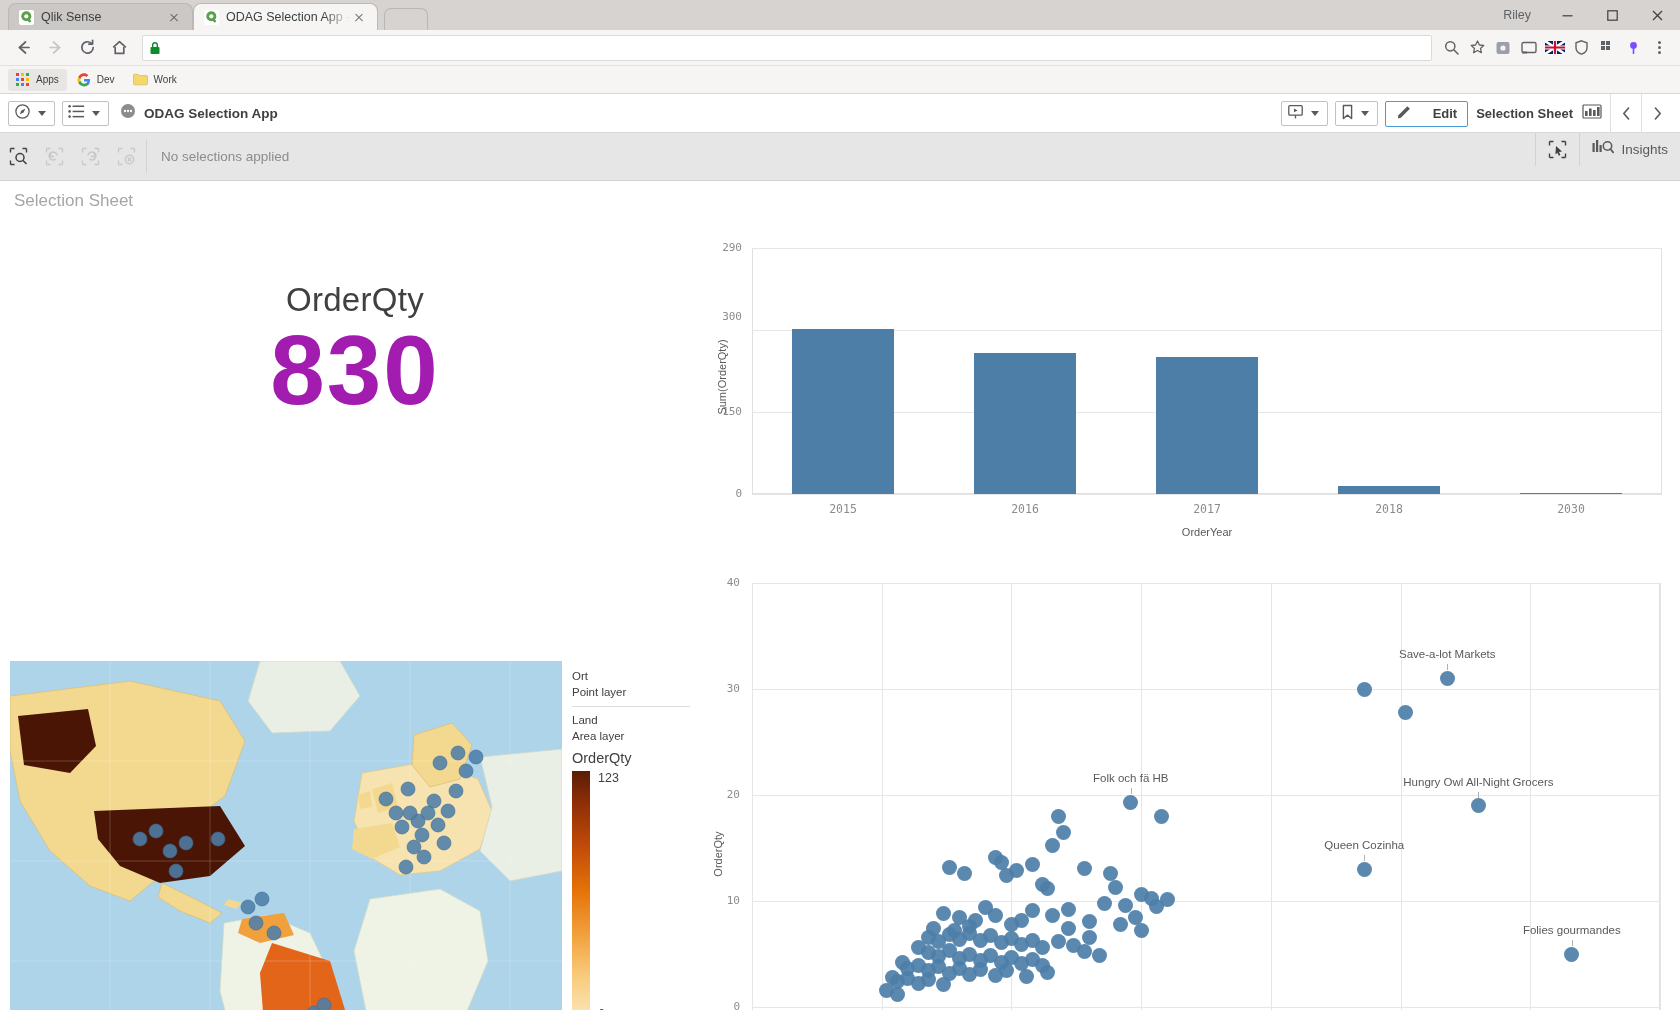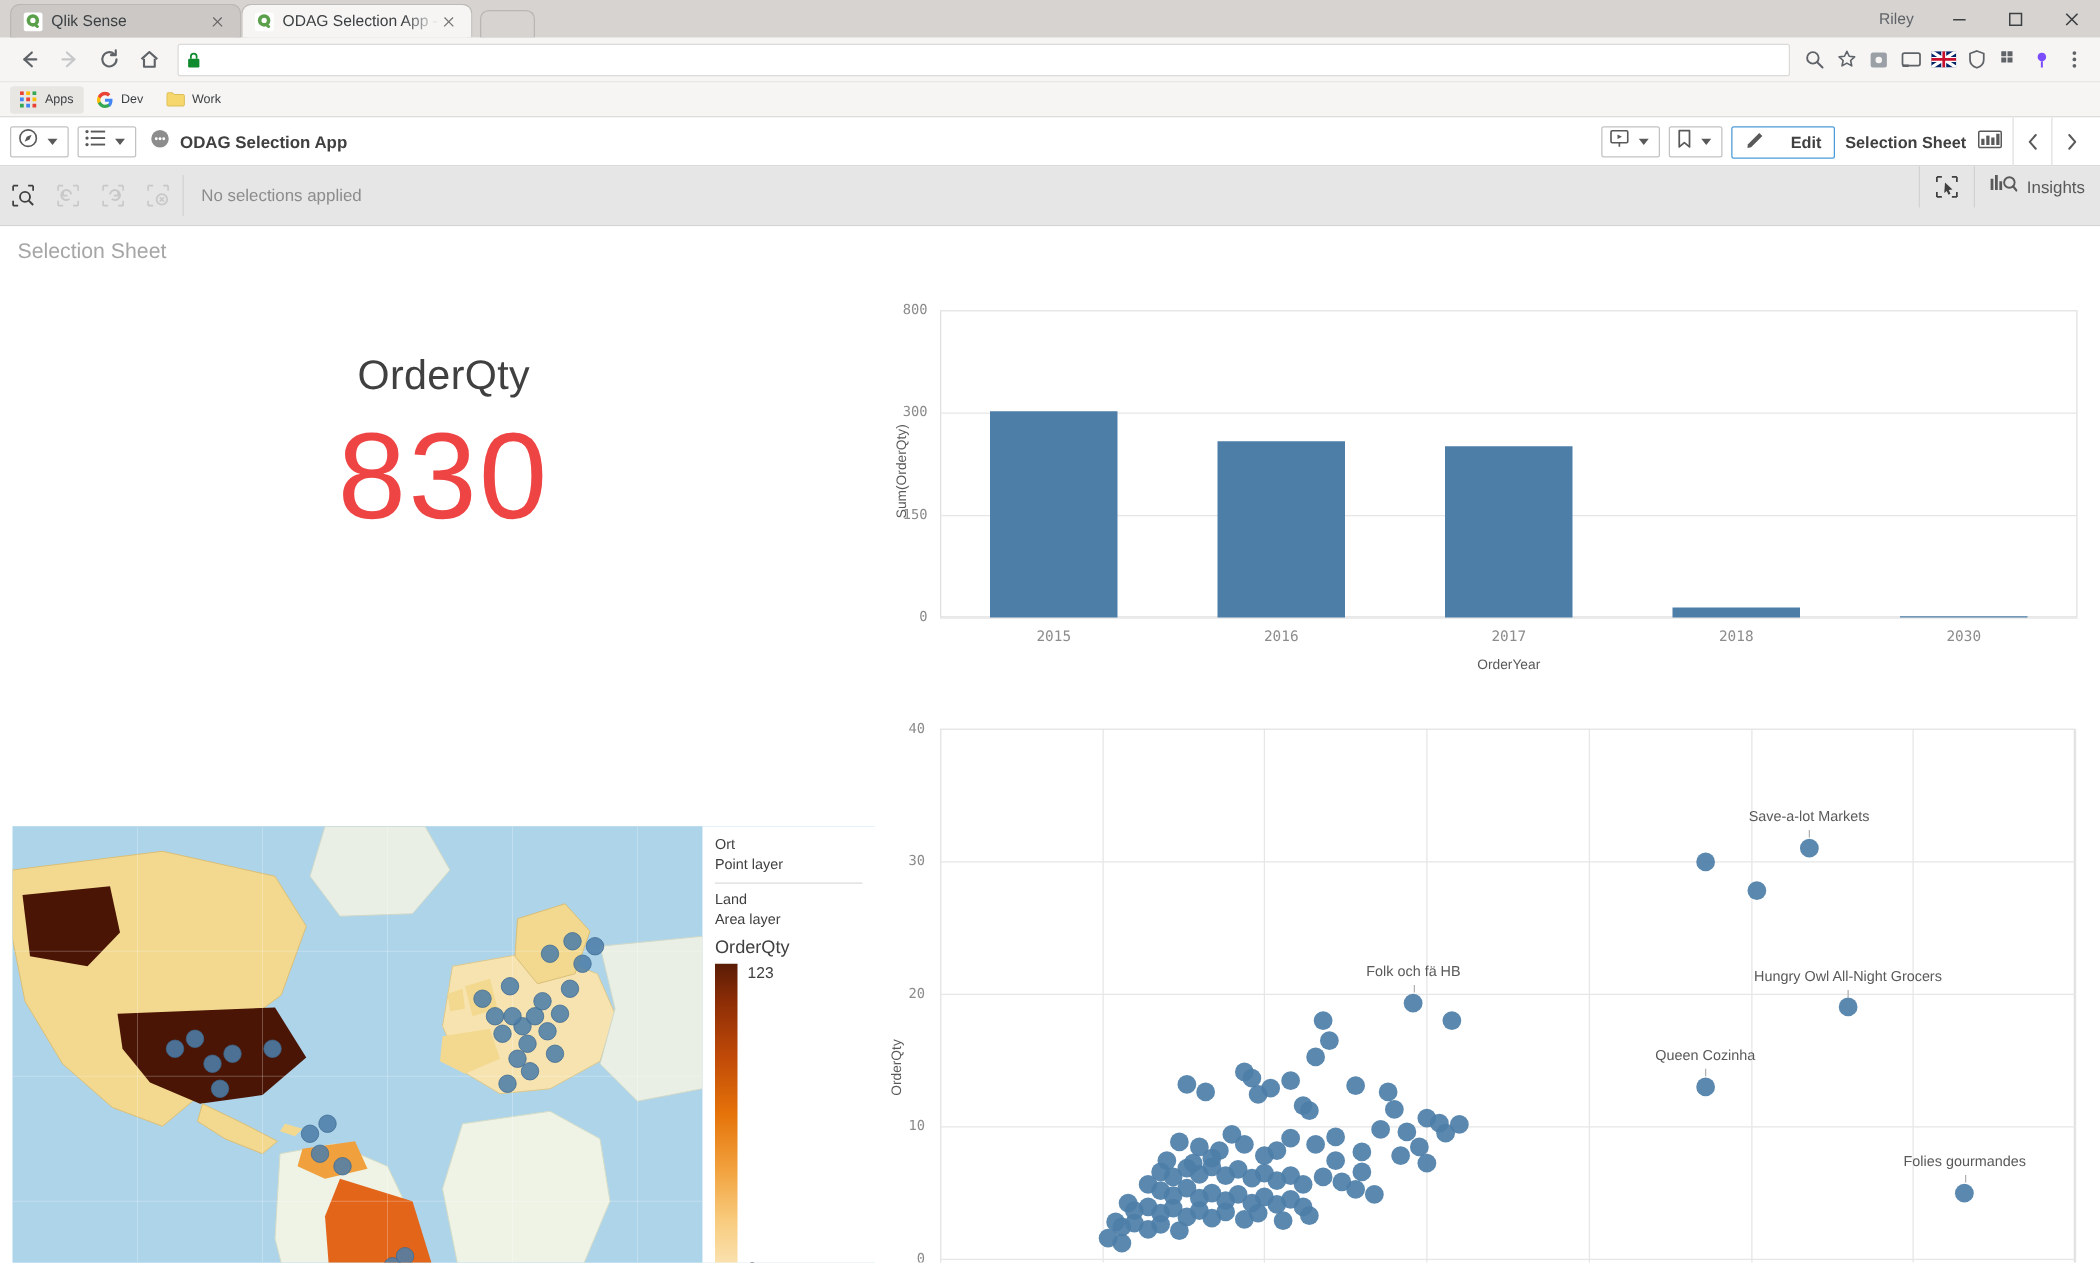--- a/index.html
+++ b/index.html
@@ -135,22 +135,22 @@
     position:absolute;left:14px;top:10px;font-size:17px;color:#a6a6a6;
   }
 
   
   .kpi{position:absolute;left:10px;top:55px;width:690px;height:325px;}
   .kpi-label{
     text-align:center;font-size:33px;color:#404040;font-weight:normal;
     margin-top:45px;letter-spacing:.3px;
   }
   .kpi-value{
-    text-align:center;font-size:98px;color:#ef4444;line-height:1.05;margin-top:10px;
-    font-weight:normal;letter-spacing:2px;
+    text-align:center;font-size:98px;color:#a21caf;line-height:1.05;
+    font-weight:bold;letter-spacing:2px;
   }
 
   
   .map{
     position:absolute;left:10px;top:480px;width:690px;height:520px;
     overflow:hidden;background:#b3d9ef;
   }
   .map-canvas{position:absolute;inset:0;}
   .map-legend{
     position:absolute;right:0;top:0;width:138px;bottom:0;background:#fff;
@@ -638,23 +638,23 @@
       </div>
     </div>
 
     <div class="chart" id="barchart" style="left:700px;top:55px;width:970px;height:320px;">
         <div class="plot-frame" style="left: 52px; top: 12px; width: 910px; height: 246px;"></div>
         <div class="gridline" style="left: 52px; top: 258px; width: 910px; height: 1px;"></div>
         <div class="tick" style="left: 0px; top: 251px; width: 42px; text-align: right;">0</div>
         <div class="gridline" style="left: 52px; top: 176px; width: 910px; height: 1px;"></div>
         <div class="tick" style="left: 0px; top: 169px; width: 42px; text-align: right;">150</div>
         <div class="gridline" style="left: 52px; top: 94px; width: 910px; height: 1px;"></div>
-        <div class="tick" style="left: 0px; top: 87px; width: 42px; text-align: right;">300</div>
+        <div class="tick" style="left: 0px; top: 74px; width: 42px; text-align: right;">300</div>
         <div class="gridline" style="left: 52px; top: 12px; width: 910px; height: 1px;"></div>
-        <div class="tick" style="left: 0px; top: 5px; width: 42px; text-align: right;">800</div>
+        <div class="tick" style="left: 0px; top: 5px; width: 42px; text-align: right;">290</div>
         <div class="bar" style="left: 92.04px; top: 92.9067px; width: 101.92px; height: 165.093px; background: rgb(77, 126, 168);"></div>
         <div class="catlabel" style="left: 52px; top: 266px; width: 182px;">2015</div>
         <div class="bar" style="left: 274.04px; top: 116.96px; width: 101.92px; height: 141.04px; background: rgb(77, 126, 168);"></div>
         <div class="catlabel" style="left: 234px; top: 266px; width: 182px;">2016</div>
         <div class="bar" style="left: 456.04px; top: 121.333px; width: 101.92px; height: 136.667px; background: rgb(77, 126, 168);"></div>
         <div class="catlabel" style="left: 416px; top: 266px; width: 182px;">2017</div>
         <div class="bar" style="left: 638.04px; top: 249.8px; width: 101.92px; height: 8.2px; background: rgb(77, 126, 168);"></div>
         <div class="catlabel" style="left: 598px; top: 266px; width: 182px;">2018</div>
         <div class="bar" style="left: 820.04px; top: 256.907px; width: 101.92px; height: 1.09333px; background: rgb(77, 126, 168);"></div>
         <div class="catlabel" style="left: 780px; top: 266px; width: 182px;">2030</div>

